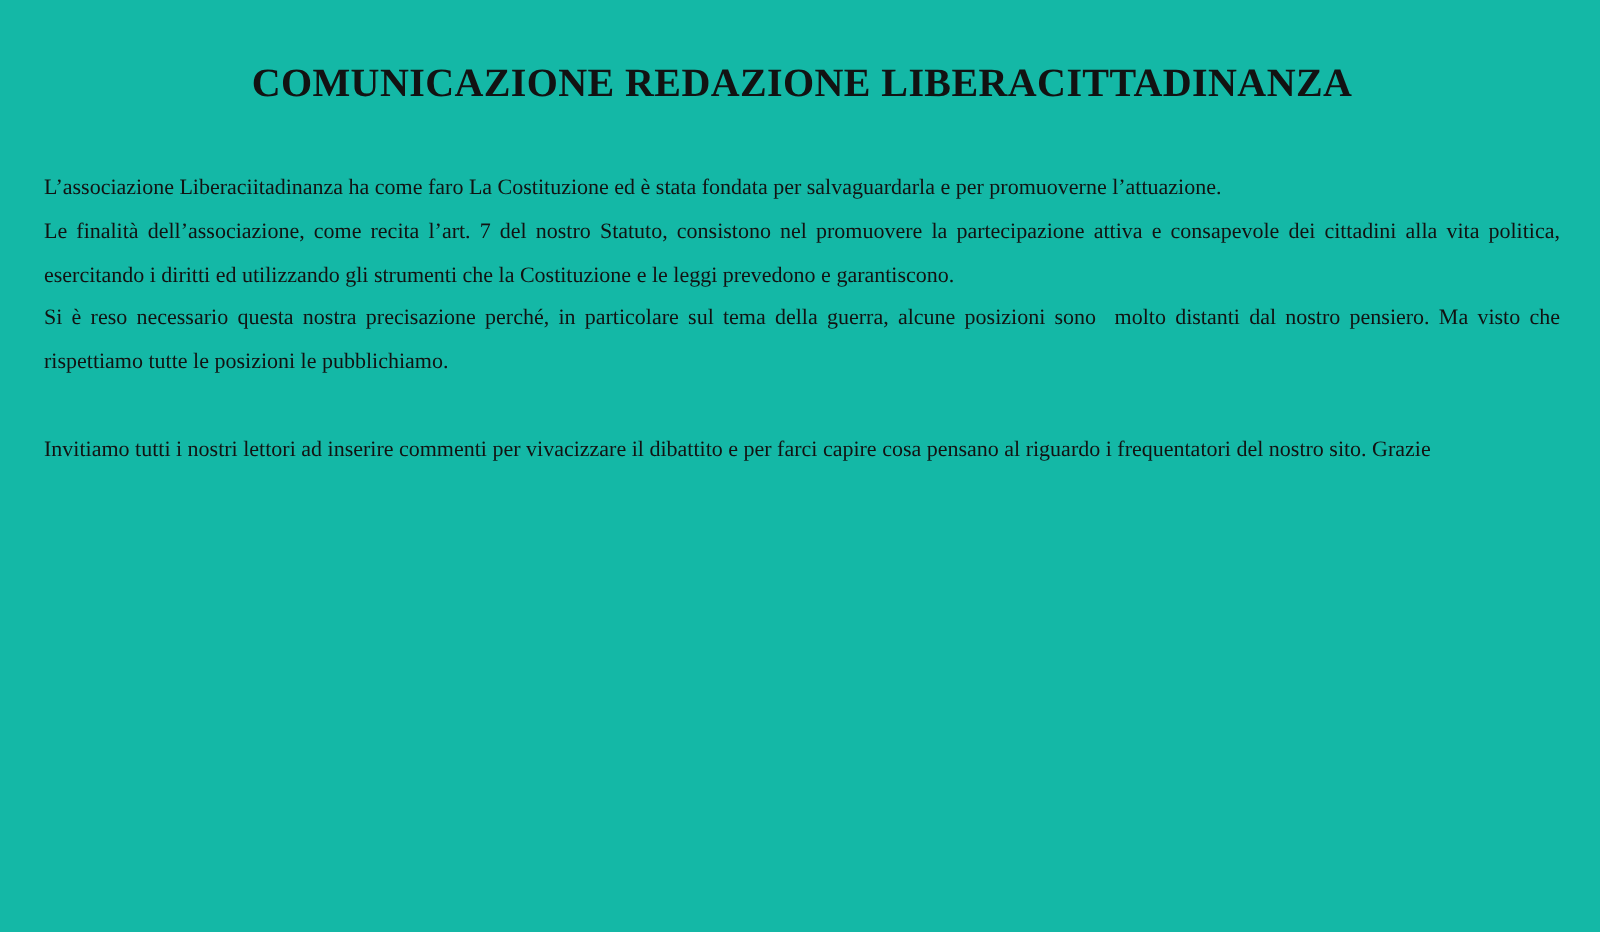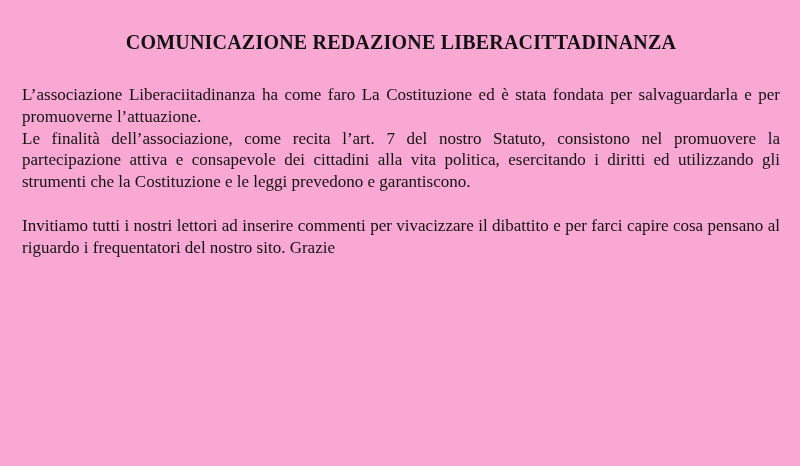--- a/index.html
+++ b/index.html
@@ -5,36 +5,36 @@
   html, body {
     margin: 0;
     padding: 0;
     background: #ffffff;
   }
   .page {
     position: relative;
     box-sizing: border-box;
     width: 800px;
     height: 466px;
-    background: #f9a8d4;
+    background: #14b8a6;
     font-family: "Liberation Serif", "DejaVu Serif", serif;
     color: #121212;
     padding: 30px 20px 0 22px;
     overflow: hidden;
   }
   .title {
     font-size: 20px;
     font-weight: bold;
     text-align: center;
     letter-spacing: 0.2px;
     margin: 0 0 30px 0;
     line-height: 24px;
   }
   .para {
-    font-size: 17px;
+    font-size: 11px;
     line-height: 21.8px;
     text-align: justify;
     margin: 0;
     white-space: pre-wrap;
   }
   .group-gap {
     margin-top: 21.8px;
   }
 </style>
 </head>
@@ -42,15 +42,16 @@
 
 <div class="page">
   <h1 class="title">COMUNICAZIONE REDAZIONE LIBERACITTADINANZA</h1>
 
   <p class="para">L’associazione Liberaciitadinanza ha come faro La Costituzione ed è stata fondata per salvaguardarla e per promuoverne l’attuazione.</p>
 
   <p class="para">Le finalità dell’associazione, come recita l’art. 7 del nostro Statuto, consistono nel promuovere la partecipazione attiva e consapevole dei cittadini alla vita politica, esercitando i diritti ed utilizzando gli strumenti che la Costituzione e le leggi prevedono e garantiscono.</p>
 
 
 
+  <p class="para">Si è reso necessario questa nostra precisazione perché, in particolare sul tema della guerra, alcune posizioni sono  molto distanti dal nostro pensiero. Ma visto che rispettiamo tutte le posizioni le pubblichiamo.</p>
 
   <p class="para group-gap">Invitiamo tutti i nostri lettori ad inserire commenti per vivacizzare il dibattito e per farci capire cosa pensano al riguardo i frequentatori del nostro sito. Grazie</p>
 </div>
 
 </body></html>

